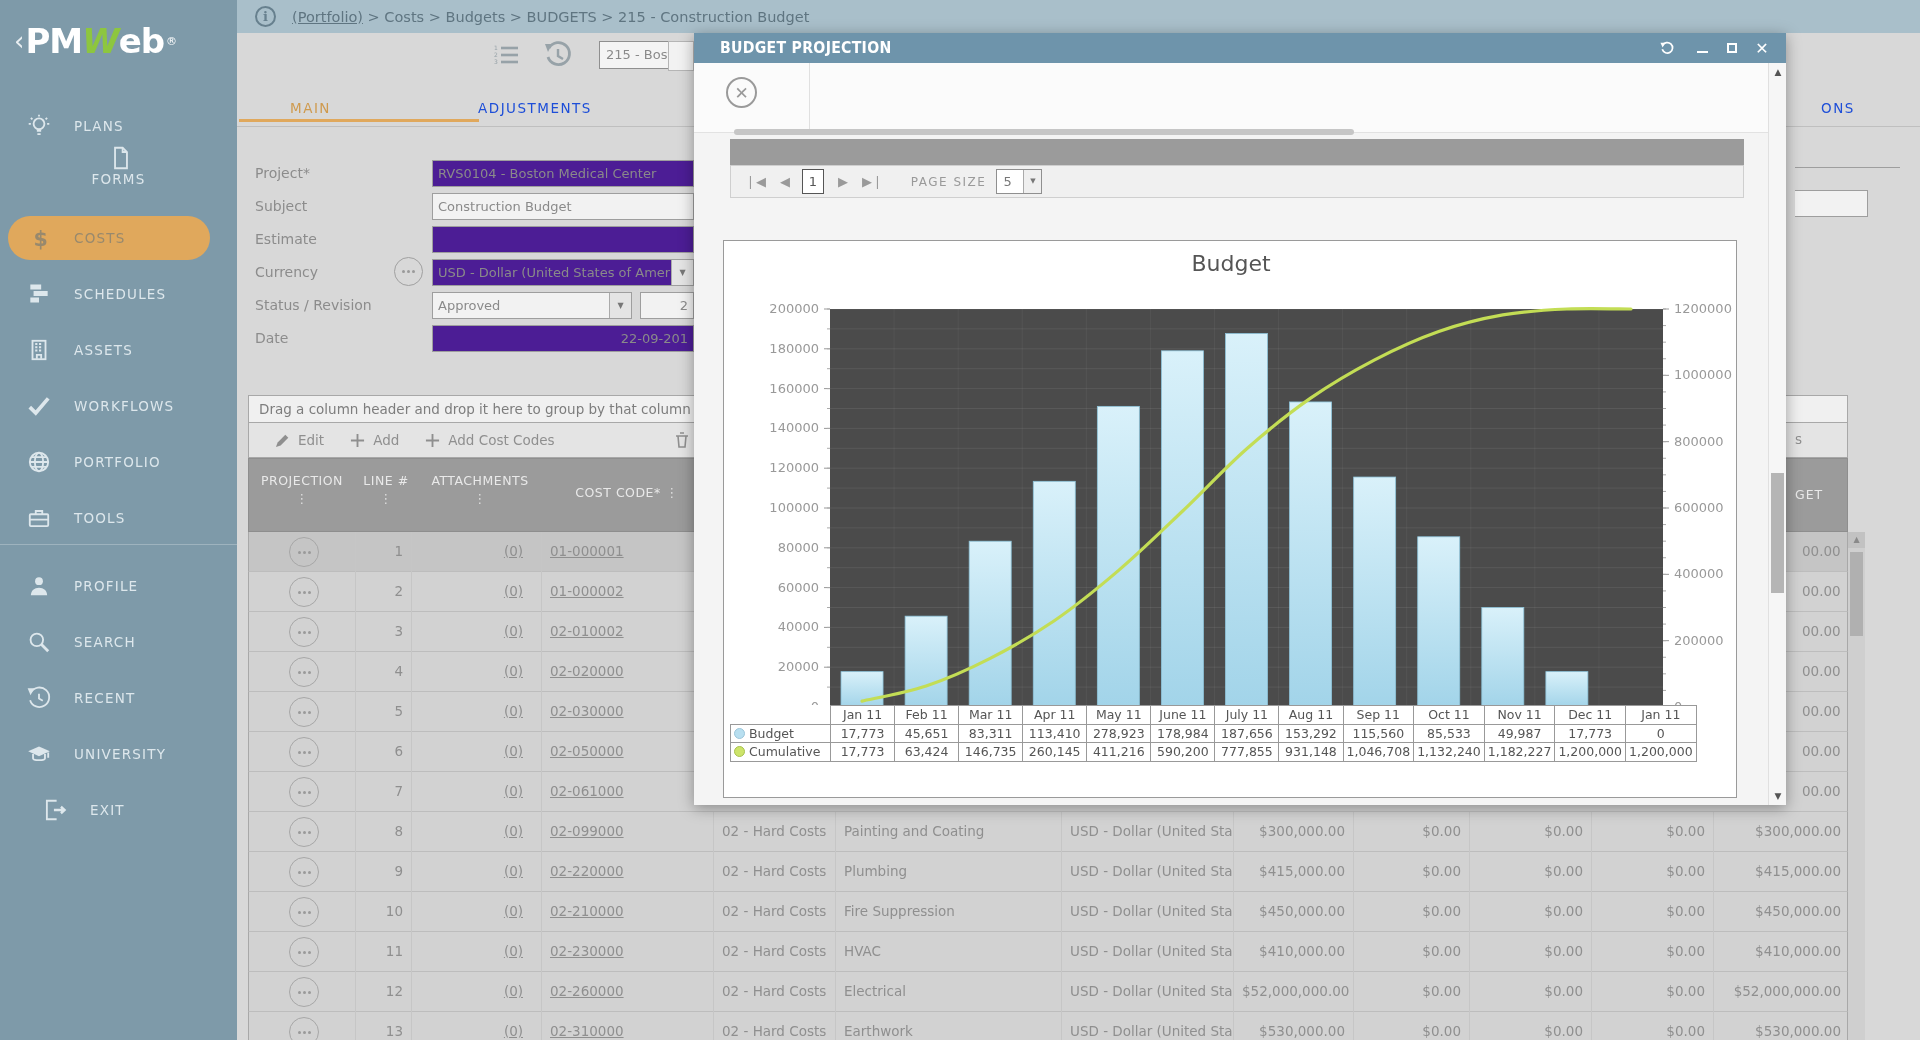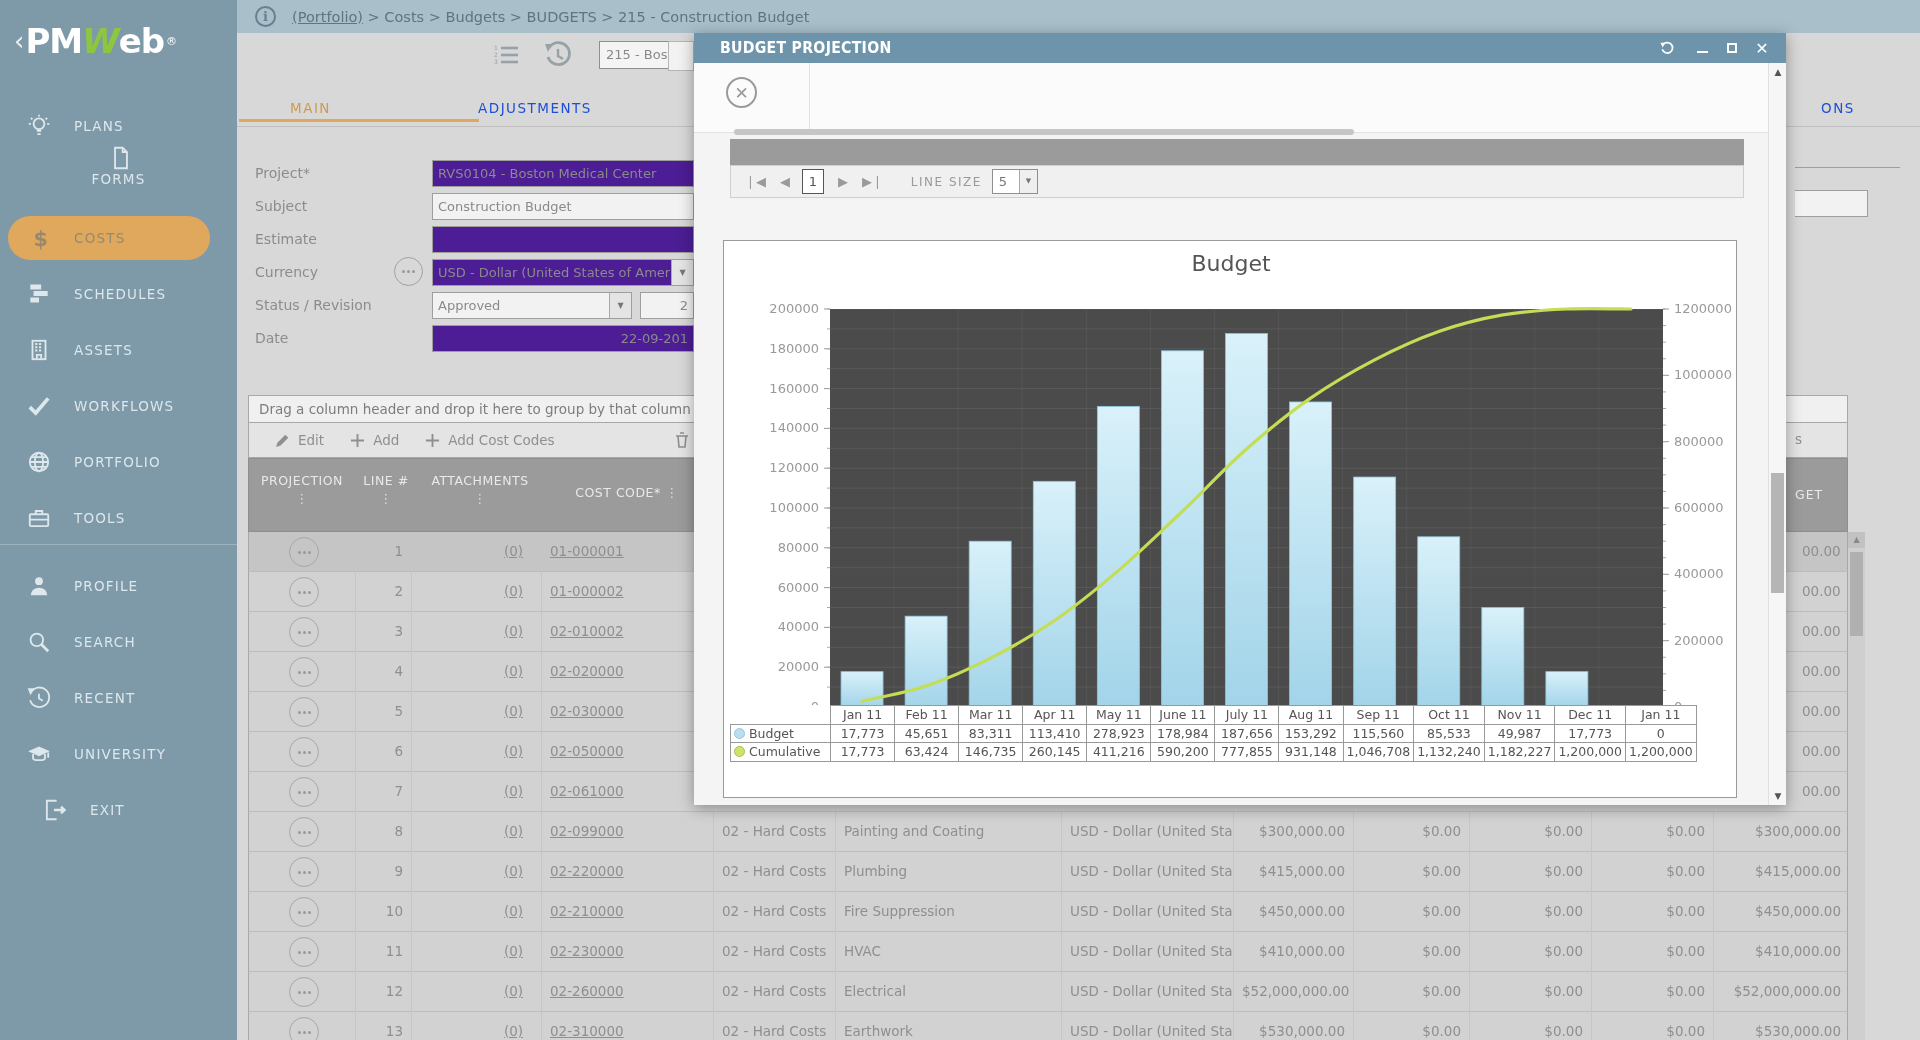--- a/index.html
+++ b/index.html
@@ -534,21 +534,21 @@
       <div class="vsep"></div>
     </div>
     <div id="modal-hscroll"></div>
     <div id="modal-grayband"></div>
     <div id="modal-pager">
       <span class="pg-ic">❘◀</span>
       <span class="pg-ic">◀</span>
       <span id="pg-page">1</span>
       <span class="pg-ic">▶</span>
       <span class="pg-ic">▶❘</span>
-      <span id="pg-label">LINE SIZE</span>
+      <span id="pg-label">PAGE SIZE</span>
       <span id="pg-size">
         <span class="v">5</span>
         <span class="arrow">▼</span>
       </span>
     </div>
 
     <div id="chart-panel">
       <div id="chart-title">Budget</div>
       <svg id="chart-svg" style="position:absolute;left:0;top:44px;" width="1014" height="420">
           <defs>

